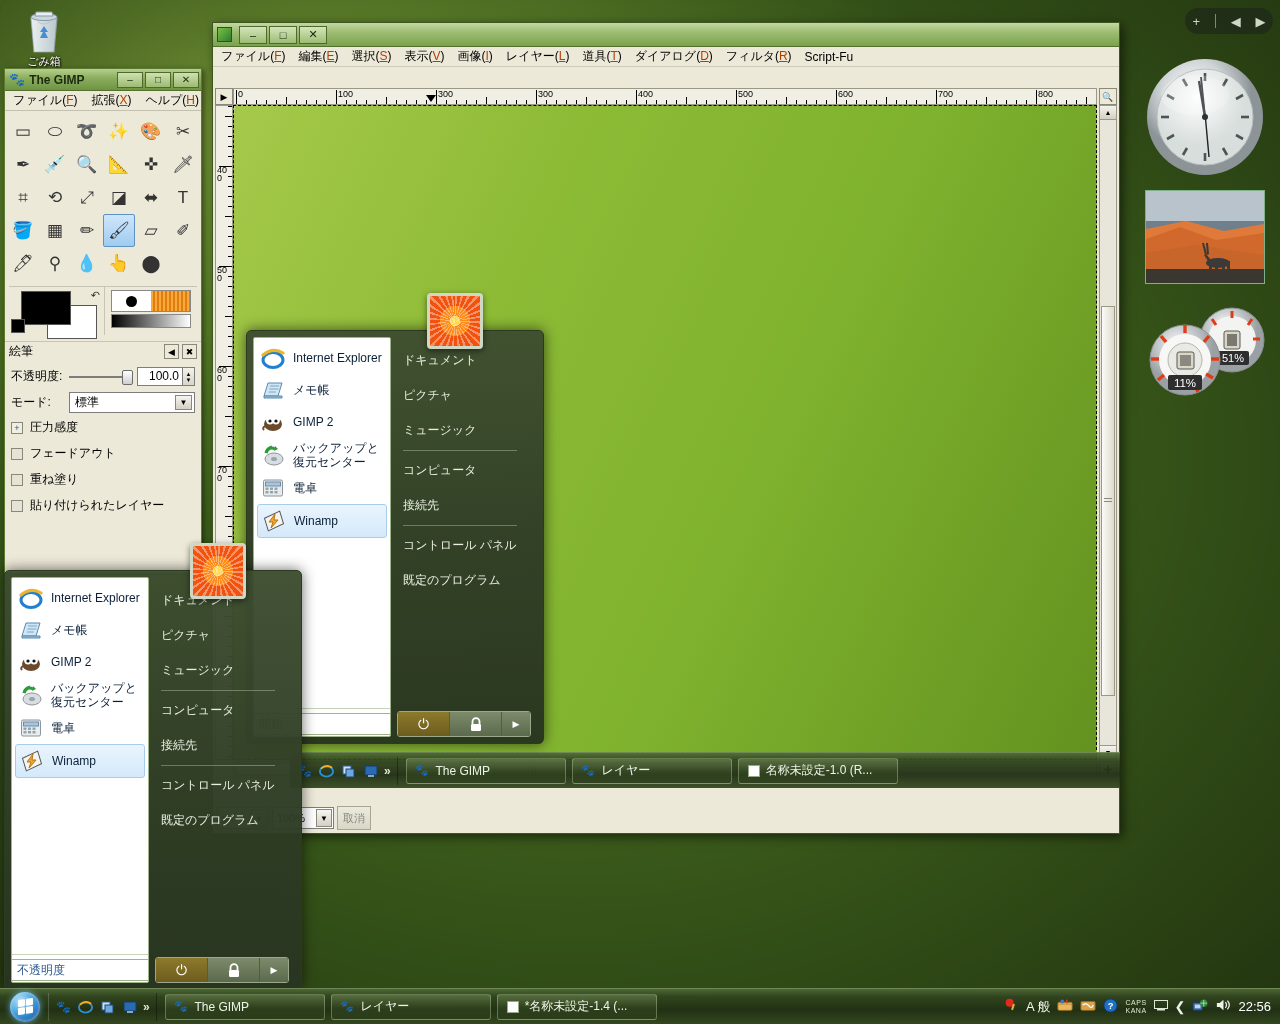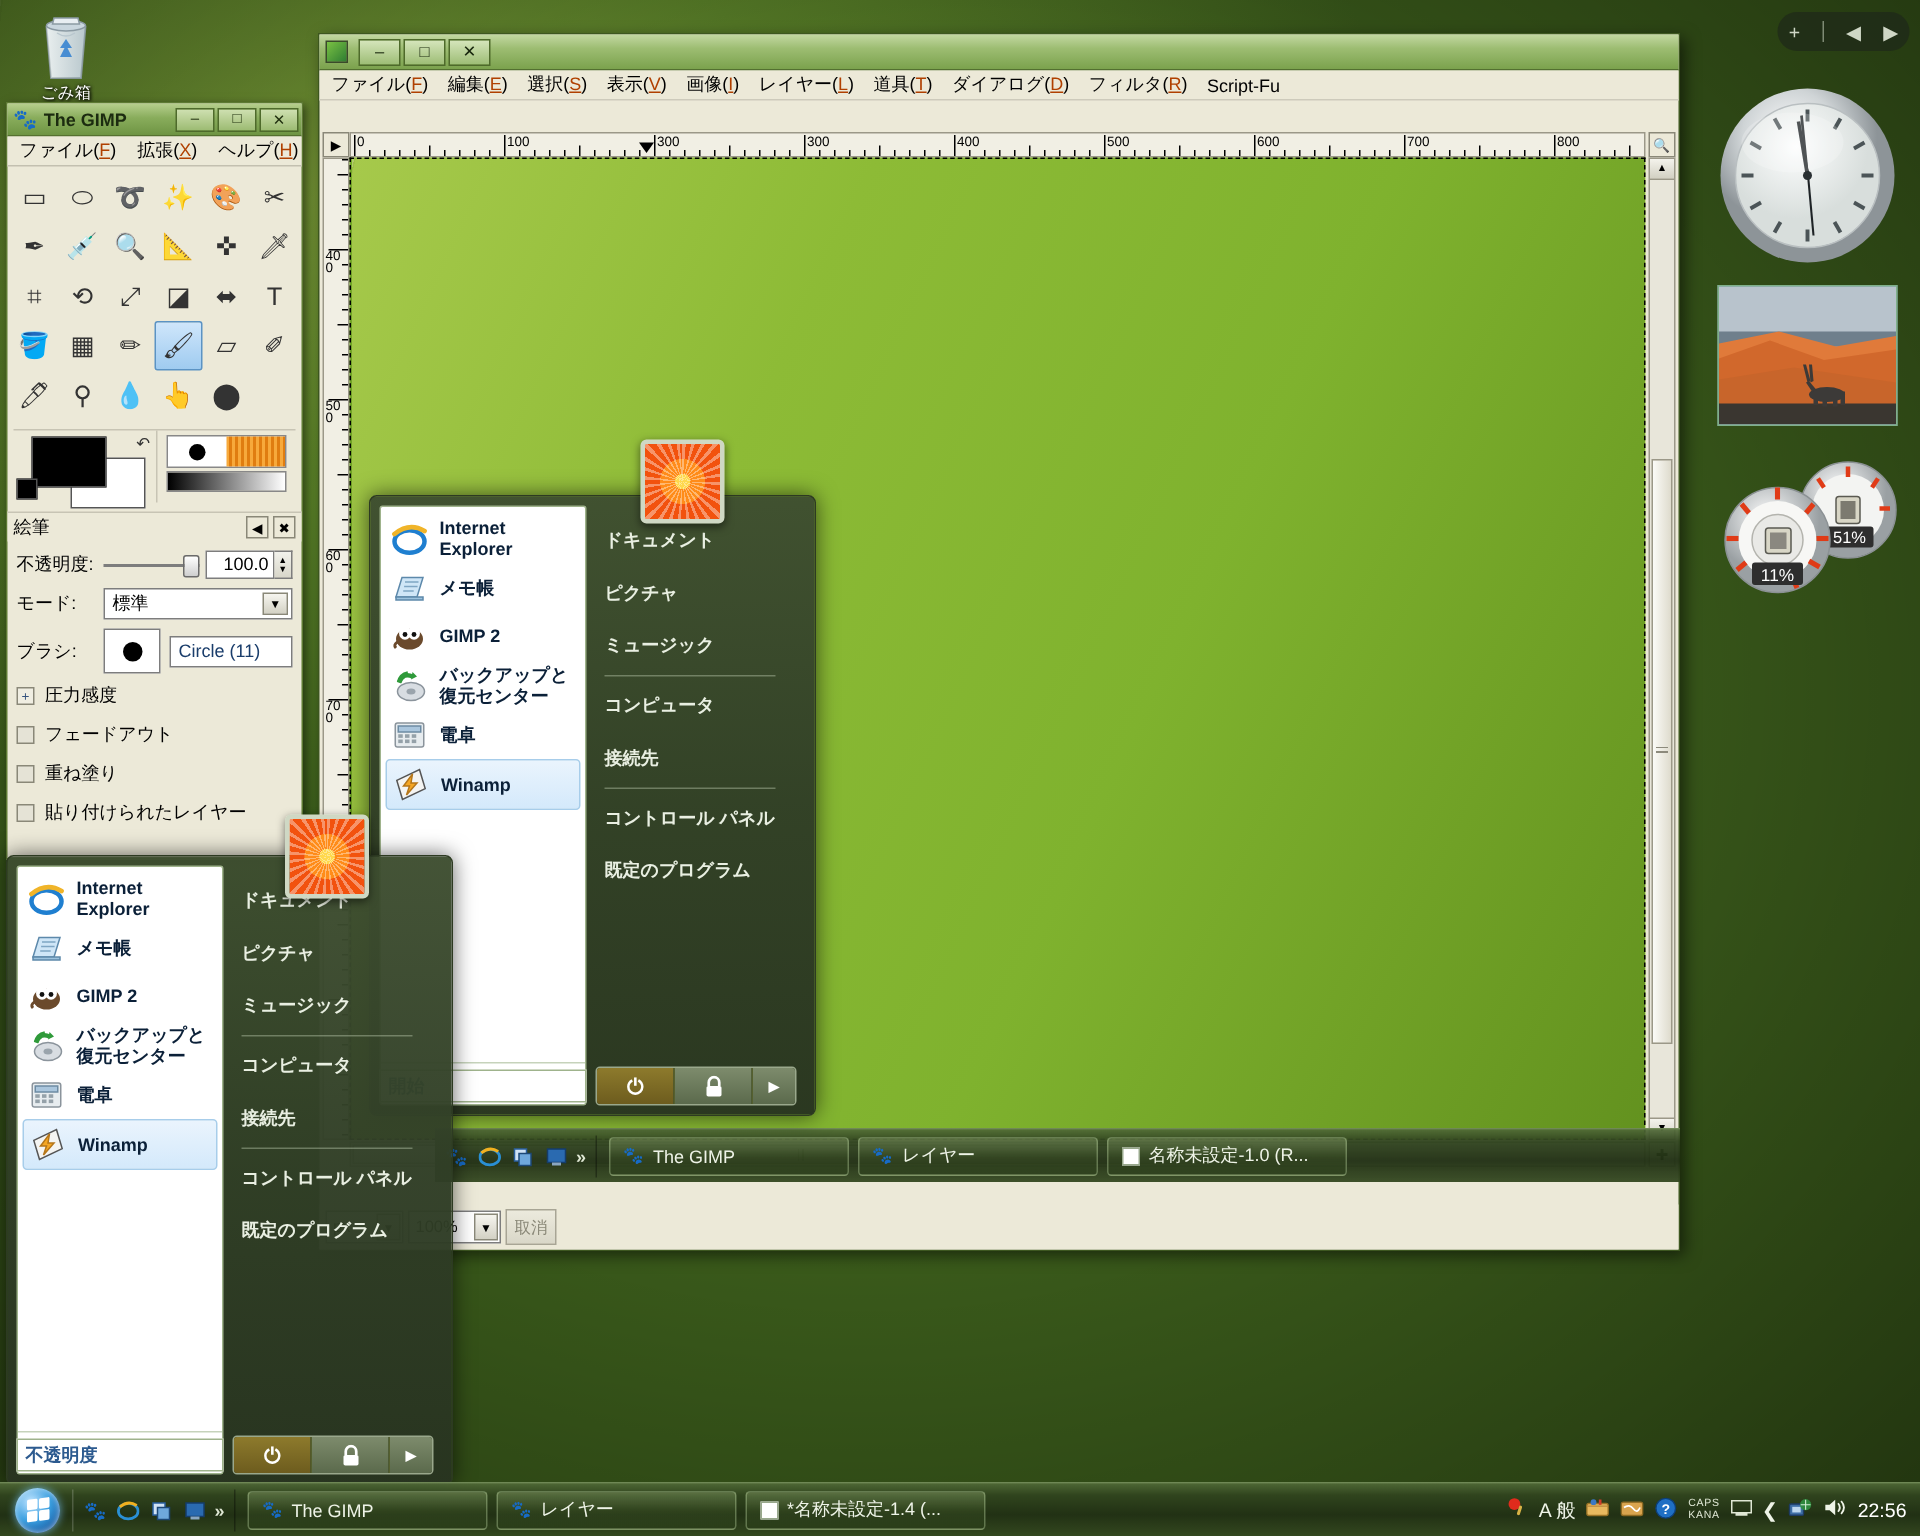--- a/index.html
+++ b/index.html
@@ -194,21 +194,21 @@
     border:1px solid rgba(200,225,175,.35); cursor:pointer; white-space:nowrap; overflow:hidden; }
   .tray { margin-left:auto; display:flex; align-items:center; gap:7px; padding-right:9px;
     color:#eef3e7; font-size:12px; }
   .tray .ti { font-size:13px; cursor:pointer; }
   .imebox { display:flex; flex-direction:column; font-size:7px; line-height:8px; color:#dfe7d4; letter-spacing:.5px; }
   .clocktext { font-size:13px; color:#fff; }
 
   
   .startmenu { position:absolute; border:1px solid #2d3a22; border-radius:5px;
     background:linear-gradient(180deg, rgba(62,78,48,.97) 0%, rgba(48,62,38,.97) 50%, rgba(40,52,32,.97) 100%);
-    box-shadow:0 0 14px rgba(0,0,0,.6); display:flex; padding:6px;font-weight:bold; }
+    box-shadow:0 0 14px rgba(0,0,0,.6); display:flex; padding:6px; }
   .sm-left { width:138px; background:#fff; border:1px solid #9fb38c; border-radius:2px;
     display:flex; flex-direction:column; }
   .sm-items { flex:1; padding:4px 0; }
   .sm-item { display:flex; align-items:center; gap:7px; padding:3px 6px; font-size:12px; color:#0b2038; cursor:pointer; }
   .sm-item.sel { background:linear-gradient(180deg,#eaf4fd,#d4e9fb); border:1px solid #a7cdea; border-radius:3px; margin:0 3px; padding:3px 3px; }
   .sm-item .ico { width:26px; height:26px; flex:0 0 26px; display:flex; align-items:center; justify-content:center; font-size:17px; }
   .sm-item .lbl { line-height:14px; }
   .sm-allprogs { border-top:1px solid #c6d3bb; padding:5px 6px; font-size:12px; color:#0b2038; display:flex; align-items:center; gap:3px; cursor:pointer; }
   .sm-right { width:132px; padding:6px 4px 4px 10px; display:flex; flex-direction:column; }
   .sm-right .r { color:#e9efe2; font-size:12px; padding:9px 2px; cursor:pointer; }
@@ -672,27 +672,20 @@
           <span>▼</span>
         </div>
     </div>
     <div class="bp-row">
       <div class="lab">モード:</div>
       <div class="combo">
         <span>標準</span>
         <span class="arrow">▼</span>
       </div>
     </div>
-    <div class="bp-row">
-      <div class="lab">ブラシ:</div>
-      <div class="brushbtn">
-          <div class="dot"></div>
-        </div>
-      <div class="brushname">Circle (11)</div>
-    </div>
     <div class="chkrow">
       <div class="expander">+</div>
       <span>圧力感度</span>
     </div>
     <div class="chkrow">
       <div class="chk"></div>
       <span>フェードアウト</span>
     </div>
     <div class="chkrow">
       <div class="chk"></div>

